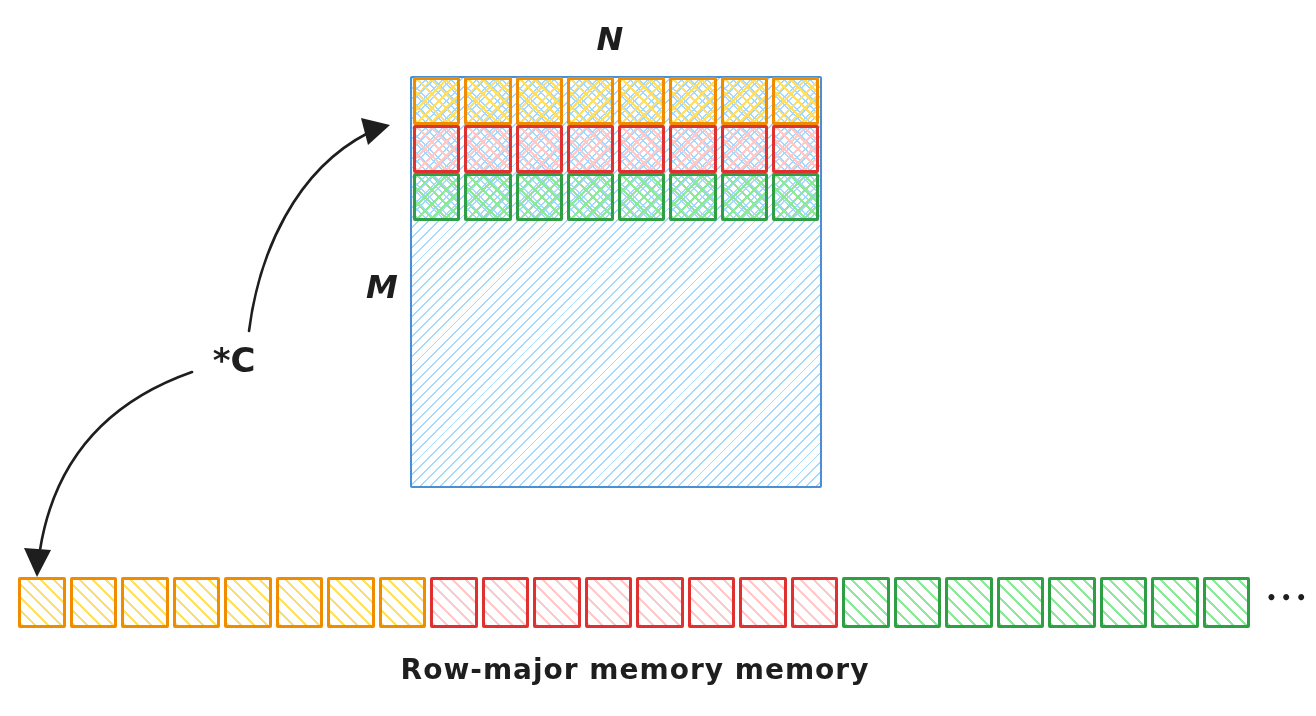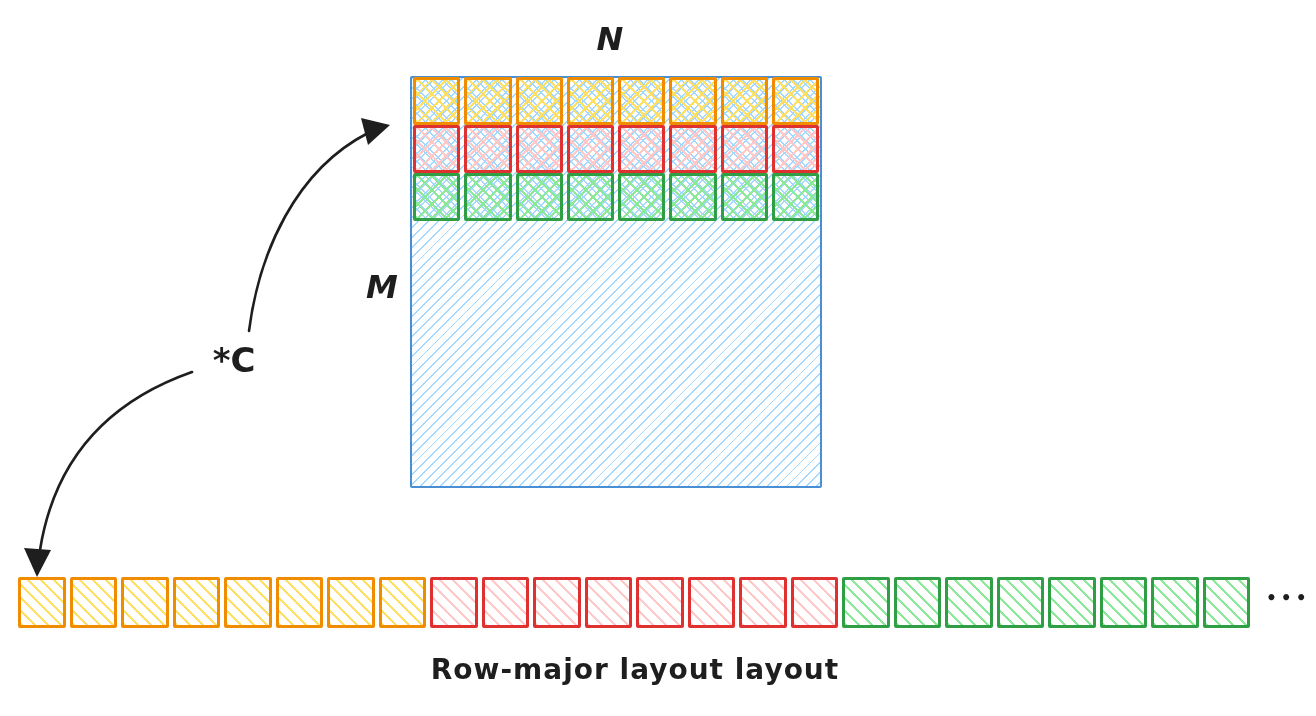--- a/index.html
+++ b/index.html
@@ -124,15 +124,15 @@
       <div class="scell" style="--b: #2f9e44; --l: #8ce99a;"></div>
       <div class="scell" style="--b: #2f9e44; --l: #8ce99a;"></div>
       <div class="scell" style="--b: #2f9e44; --l: #8ce99a;"></div>
       <div class="scell" style="--b: #2f9e44; --l: #8ce99a;"></div>
       <div class="scell" style="--b: #2f9e44; --l: #8ce99a;"></div>
       <div class="scell" style="--b: #2f9e44; --l: #8ce99a;"></div>
     </div>
 
   <div id="ellipsis">•••</div>
 
-  <div id="caption">Row-major layout layout</div>
+  <div id="caption">Row-major memory memory</div>
 
 </div>
 
 </body></html>

